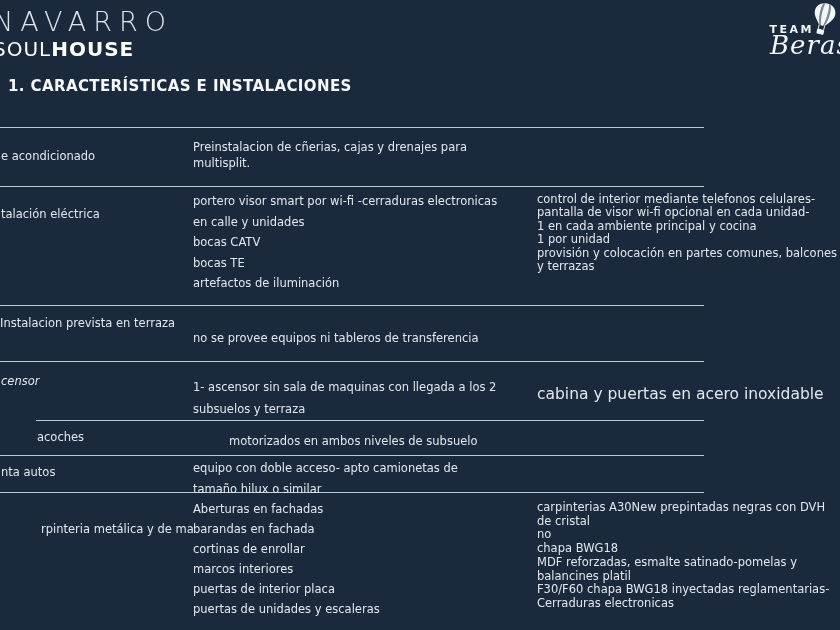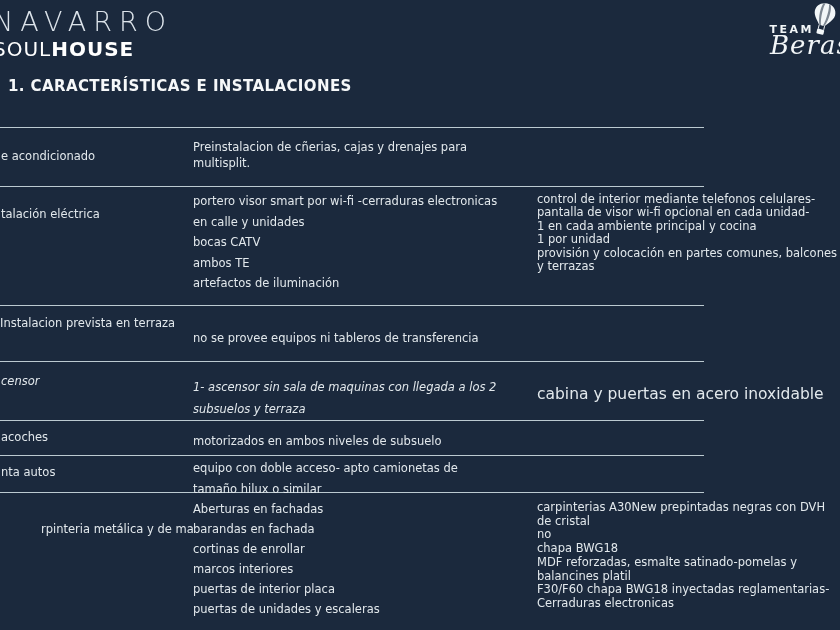--- a/index.html
+++ b/index.html
@@ -34,23 +34,23 @@
   .lbl{font-size:11.5px;color:#e2e8ec;padding-left:1px;white-space:nowrap;overflow:hidden;}
   .cell .ln{white-space:nowrap;}
   .mid{font-size:11.5px;}
   .rgt{font-size:11.5px;}
 
   .r1{height:59px;}  .r1 .lbl{padding-top:21px;}  .r1 .mid{padding-top:12px;line-height:15.5px;}
   .r2{height:119px;} .r2 .lbl{padding-top:20px;}  .r2 .mid{padding-top:4px;line-height:20.6px;}
                      .r2 .rgt{padding-top:6px;line-height:13.4px;}
   .r3{height:56px;}  .r3 .lbl{padding-top:12px;}  .r3 .mid{padding-top:10px;line-height:15px;}
                      .r3 .rgt{padding-top:25px;line-height:15px;}
-  .r4{height:59px;}  .r4 .lbl{padding-top:12px;font-style:italic;}  .r4 .mid{padding-top:15px;line-height:21.5px;font-style:italic;}
+  .r4{height:59px;}  .r4 .lbl{padding-top:12px;font-style:italic;}  .r4 .mid{padding-top:15px;line-height:21.5px;}
                      .r4 .rgt{padding-top:23px;font-size:15.5px;line-height:18px;}
-  .r5{height:35px;}  .r5 .lbl{padding-top:9px;}   .r5 .mid{padding-top:13px;line-height:15px;}
+  .r5{height:35px;margin-left:36px;}  .r5 .lbl{padding-top:9px;}   .r5 .mid{padding-top:13px;line-height:15px;}
   .r6{height:37px;}  .r6 .lbl{padding-top:9px;}   .r6 .mid{padding-top:2px;line-height:21px;}
   .r7{height:138px;} .r7 .lbl{padding-top:29px;margin-left:40px;}  .r7 .mid{padding-top:6px;line-height:20px;}
                      .r7 .rgt{padding-top:8px;line-height:13.7px;}
 </style>
 </head>
 <body>
 
 <div class="stage">
 
   <div class="logo">
@@ -85,21 +85,21 @@
       </div>
       <div class="cell rgt"></div>
     </div>
 
     <div class="row r2">
       <div class="lbl">talación eléctrica</div>
       <div class="cell mid">
         <div class="ln">portero visor smart por wi-fi -cerraduras electronicas</div>
         <div class="ln">en calle y unidades</div>
         <div class="ln">bocas CATV</div>
-        <div class="ln">ambos TE</div>
+        <div class="ln">bocas TE</div>
         <div class="ln">artefactos de iluminación</div>
       </div>
       <div class="cell rgt">
         <div class="ln">control de interior mediante telefonos celulares-</div>
         <div class="ln">pantalla de visor wi-fi opcional en cada unidad-</div>
         <div class="ln">1 en cada ambiente principal y cocina</div>
         <div class="ln">1 por unidad</div>
         <div class="ln">provisión y colocación en partes comunes, balcones</div>
         <div class="ln">y terrazas</div>
       </div>

